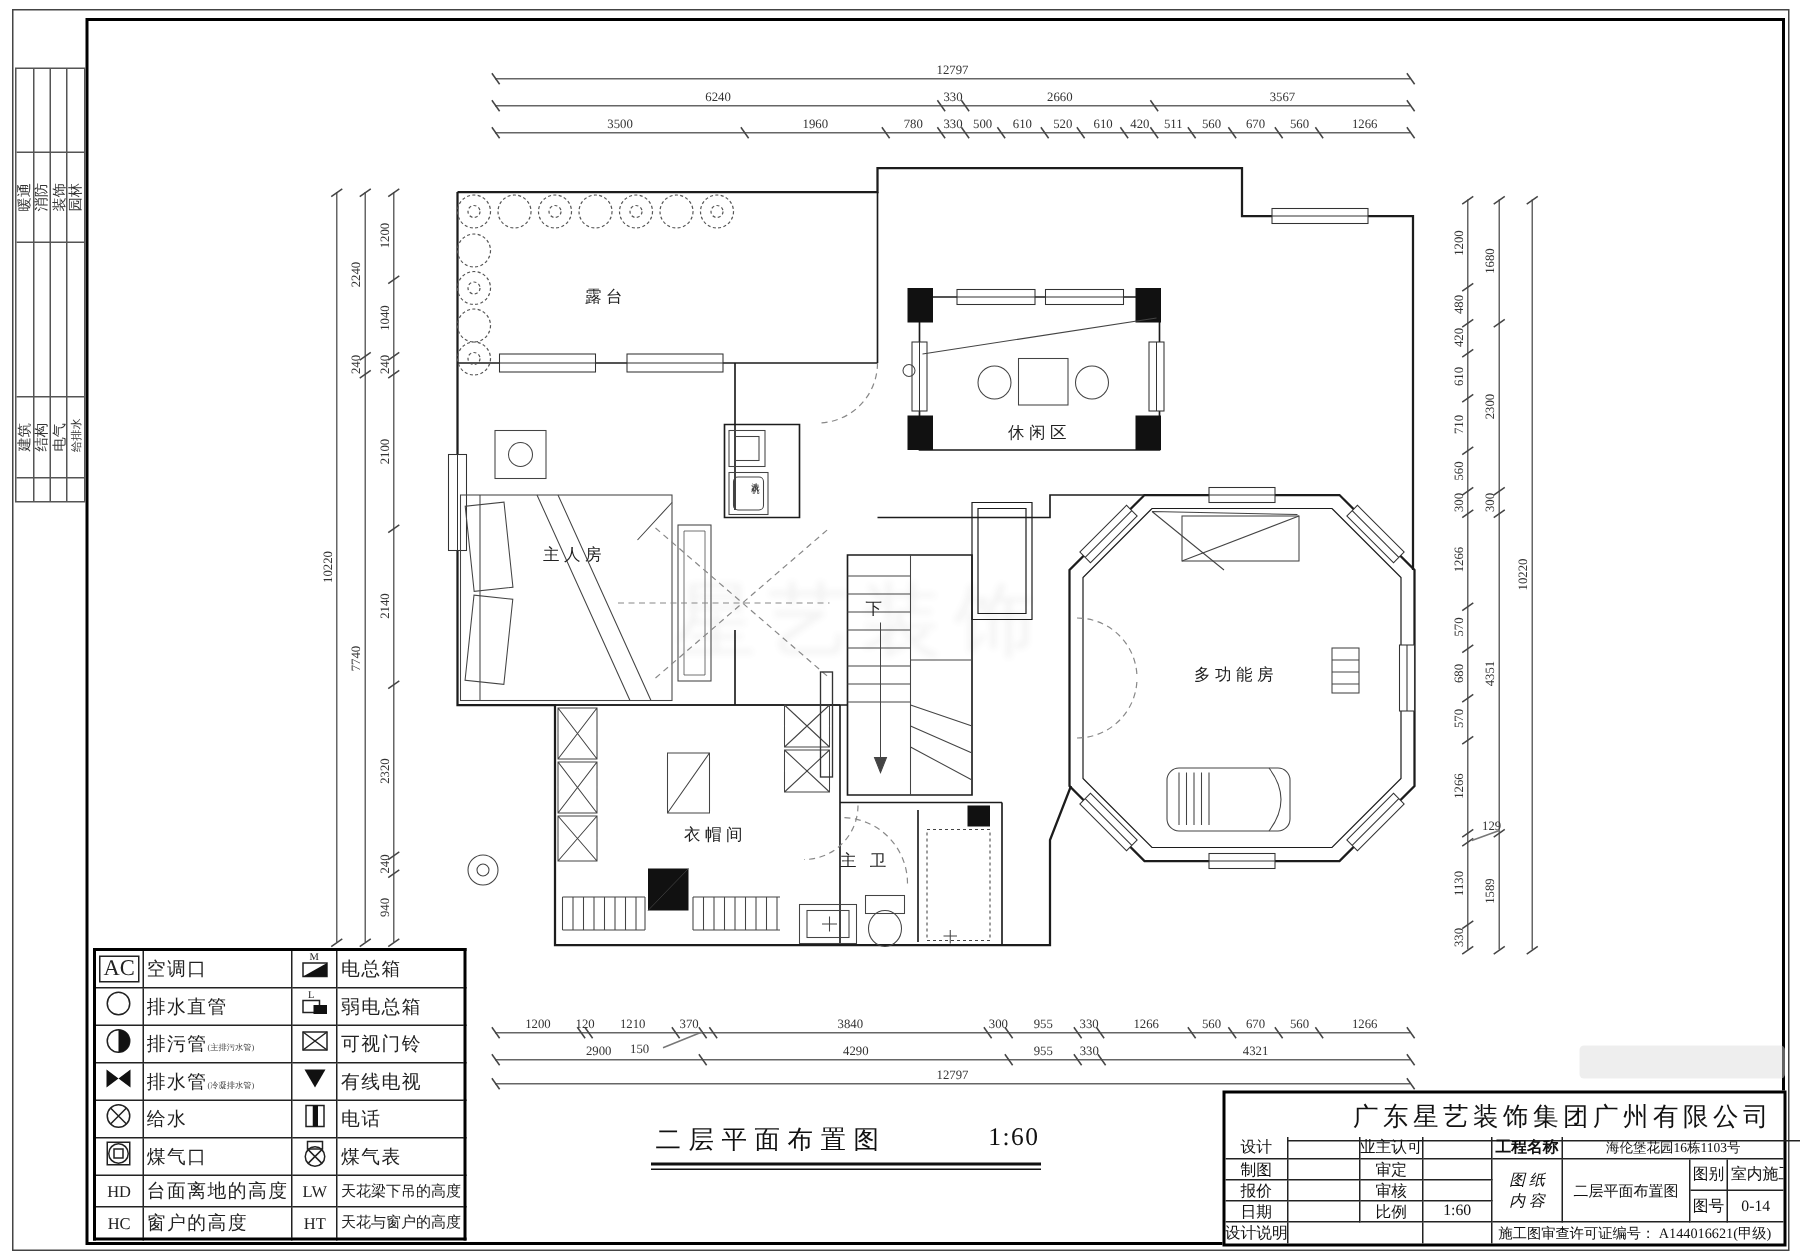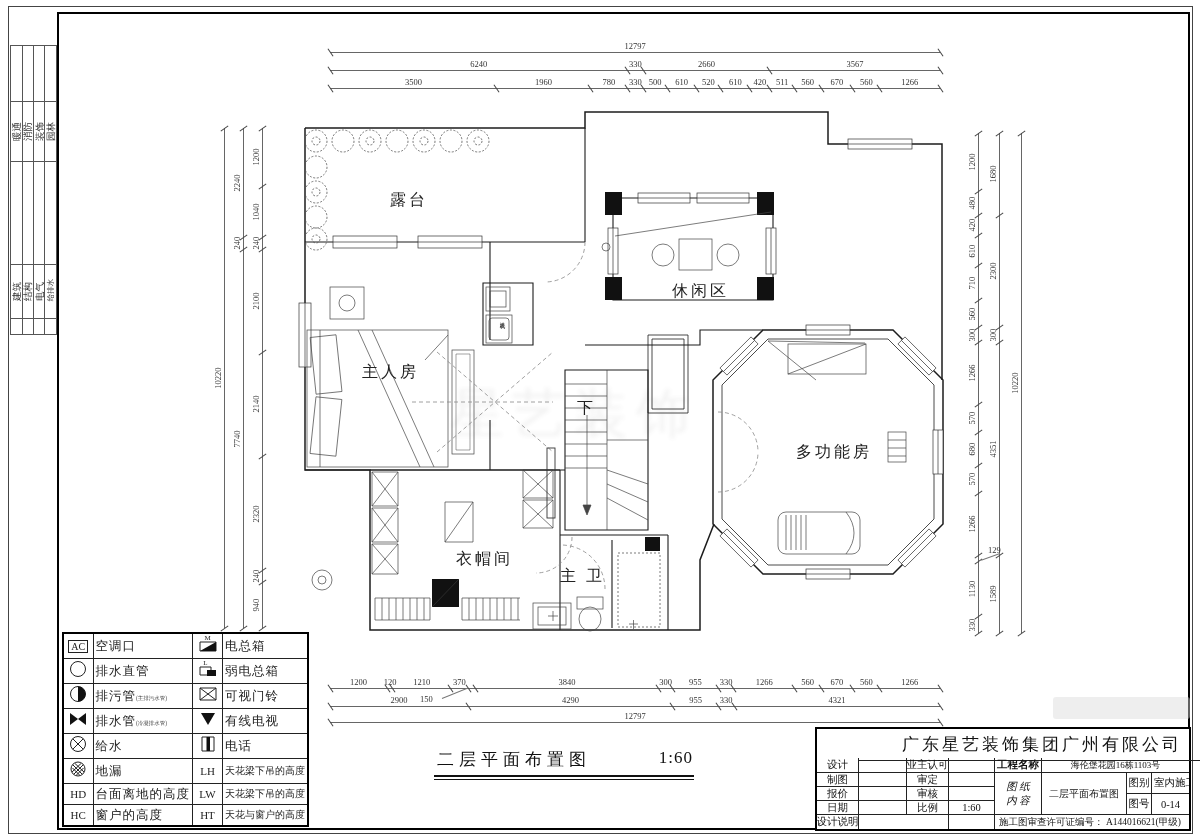--- a/index.html
+++ b/index.html
@@ -8,21 +8,21 @@
   .abs{position:absolute;}
   
   .outer-border{left:8px;top:6px;width:1183px;height:826px;border:1px solid #444;}
   .frame{left:57px;top:12px;width:1129px;height:814px;border:2.5px solid #000;}
   
   .sidebar{left:10px;top:45px;width:45px;height:288px;border:1px solid #555;}
   .sb-line{background:#555;height:1px;left:0;width:45px;}
   .sb-col{background:#555;width:1px;top:0;height:288px;}
   .sb-label{transform:rotate(-90deg);transform-origin:center;font-size:9.5px;white-space:nowrap;color:#333;}
   
-  .room-label{font-size:16px;letter-spacing:3px;color:#222;white-space:nowrap;}
+  .room-label{font-size:11px;letter-spacing:3px;color:#222;white-space:nowrap;}
   .tiny-v{font-size:5.5px;writing-mode:vertical-rl;letter-spacing:1px;color:#333;}
   
   .dim-line-h{background:#666;height:1px;}
   .dim-line-v{background:#666;width:1px;}
   .dim-tick{background:#444;}
   .dim-label{font-size:8.5px;color:#333;white-space:nowrap;font-family:"Liberation Serif",serif;}
   .dim-note{font-size:8.5px;color:#333;white-space:nowrap;}
   .dim-leader{background:#777;height:1px;transform-origin:left center;}
   
   .caption{left:437px;top:748px;width:256px;display:flex;justify-content:space-between;
@@ -433,21 +433,21 @@
 
 <table class="legend" id="legend">
   <colgroup>
       <col style="width:30px">
       <col style="width:93px">
       <col style="width:30px">
       <col style="width:85px">
     </colgroup>
   <tbody>
       <tr>
-        <td class="sym"><span class="symtxt" style="border: 1px solid rgb(34, 34, 34); padding: 0px 2px; font-size: 10px;">AC</span></td>
+        <td class="sym"><span class="symtxt" style="border: 1px solid rgb(34, 34, 34); padding: 0px 2px; font-size: 15px;">AC</span></td>
         <td class="">空调口</td>
         <td class="sym"><svg width="20" height="20" viewBox="0 0 20 20">
             <text x="10" y="6" font-size="7" text-anchor="middle" fill="#222">M</text>
             <path d="M2,8 h16 v9 h-16 Z" fill="none" stroke="#222" stroke-width="1"></path>
             <path d="M2,17 L18,8 L18,17 Z" fill="#111" stroke="none" stroke-width="1"></path>
           </svg></td>
         <td class="">电总箱</td>
       </tr>
       <tr>
         <td class="sym"><svg width="20" height="20" viewBox="0 0 20 20">
@@ -491,26 +491,31 @@
           </svg></td>
         <td class="">给水</td>
         <td class="sym"><svg width="20" height="20" viewBox="0 0 20 20">
             <path d="M4,3 h12 v14 h-12 Z" fill="none" stroke="#222" stroke-width="1"></path>
             <path d="M8.5,3 h3.5 v14 h-3.5 Z" fill="#111" stroke="none" stroke-width="1"></path>
           </svg></td>
         <td class="">电话</td>
       </tr>
       <tr>
         <td class="sym"><svg width="20" height="20" viewBox="0 0 20 20">
-            <circle cx="10" cy="10" r="7" fill="none" stroke="#222" stroke-width="1"></circle>
-            <path d="M5,6 L14,15 M7,4.5 L16,13 M4.5,9 L12,16.5 M15,6 L6,15 M13,4.5 L4,13 M15.5,9 L8,16.5" fill="none" stroke="#222" stroke-width="1"></path>
-          </svg></td>
-        <td class="">地漏</td>
-        <td class="sym"><span class="symtxt">LH</span></td>
-        <td class="" style="font-size: 10px; letter-spacing: 0px;">天花梁下吊的高度</td>
+            <path d="M2.5,2.5 h15 v15 h-15 Z" fill="none" stroke="#222" stroke-width="1"></path>
+            <circle cx="10" cy="10" r="6.5" fill="none" stroke="#222" stroke-width="1"></circle>
+            <path d="M7,7 h6 v6 h-6 Z" fill="none" stroke="#222" stroke-width="1"></path>
+          </svg></td>
+        <td class="">煤气口</td>
+        <td class="sym"><svg width="20" height="20" viewBox="0 0 20 20">
+            <path d="M5,2 h10 v5 h-10 Z" fill="none" stroke="#222" stroke-width="1"></path>
+            <circle cx="10" cy="12" r="6.5" fill="none" stroke="#222" stroke-width="1"></circle>
+            <path d="M5.4,7.4 L14.6,16.6 M14.6,7.4 L5.4,16.6" fill="none" stroke="#222" stroke-width="1"></path>
+          </svg></td>
+        <td class="">煤气表</td>
       </tr>
       <tr>
         <td class="sym"><span class="symtxt">HD</span></td>
         <td class="">台面离地的高度</td>
         <td class="sym"><span class="symtxt">LW</span></td>
         <td class="" style="font-size: 10px; letter-spacing: 0px;">天花梁下吊的高度</td>
       </tr>
       <tr>
         <td class="sym"><span class="symtxt">HC</span></td>
         <td class="">窗户的高度</td>

